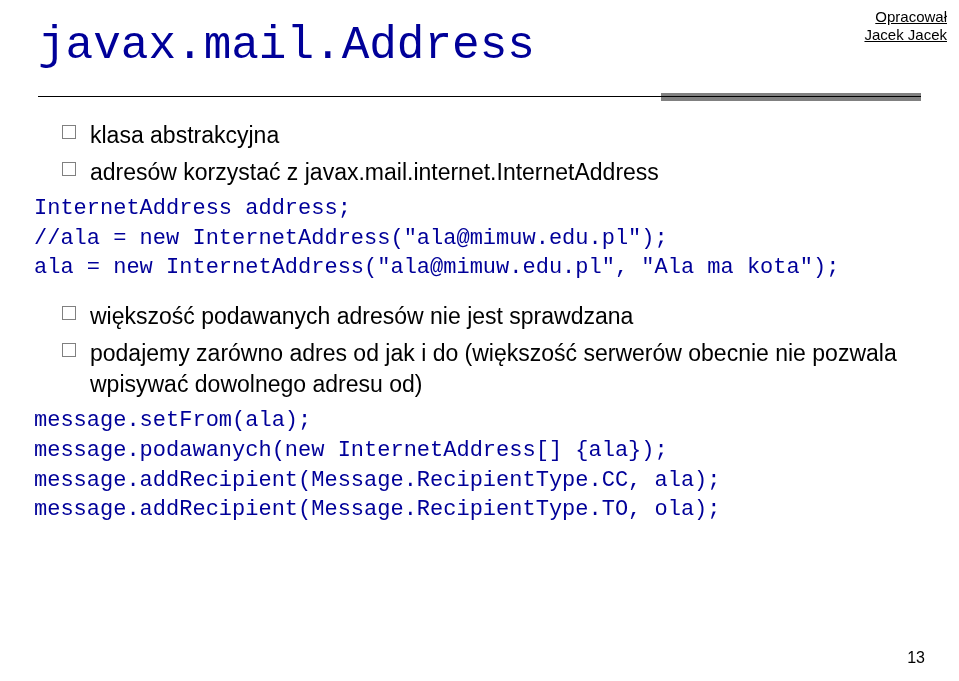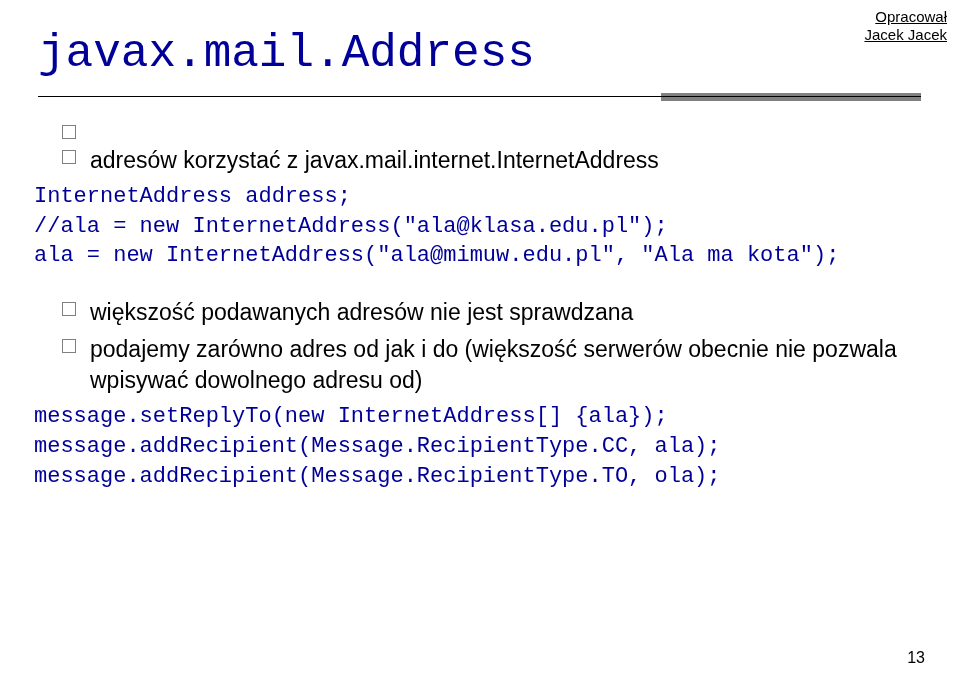--- a/index.html
+++ b/index.html
@@ -15,21 +15,21 @@
     top: 8px;
     right: 12px;
     text-align: right;
     font-size: 15px;
     color: #000;
     line-height: 1.2;
     text-decoration: underline;
   }
   .title {
     position: absolute;
-    top: 28px;
+    top: 20px;
     left: 38px;
     font-family: "Courier New", monospace;
     font-size: 46px;
     color: #000099;
     letter-spacing: 0;
     font-weight: normal;
   }
   .rule-wrap {
     position: absolute;
     top: 96px;
@@ -79,21 +79,21 @@
   }
   .code {
     font-family: "Courier New", monospace;
     font-size: 22px;
     color: #000099;
     line-height: 1.35;
     white-space: pre;
   }
   .code-block {
     margin-top: 2px;
-    margin-bottom: 26px;
+    margin-bottom: 18px;
     margin-left: -28px;
   }
   .second-block .bullet-line { margin-bottom: 6px; }
   .code-block2 {
     margin-top: 4px;
     margin-left: -28px;
   }
   .pagenum {
     position: absolute;
     bottom: 14px;
@@ -114,44 +114,46 @@
 
 <div class="rule-wrap">
   <div class="rule-thick"></div>
   <div class="rule-thin"></div>
 </div>
 
 <div class="content">
 
   <div class="bullet-line">
     <span class="sq"></span>
+    <span class="bl-text">klasa abstrakcyjna</span>
   </div>
   <div class="bullet-line">
     <span class="sq"></span>
     <span class="bl-text">adresów korzystać z javax.mail.internet.InternetAddress</span>
   </div>
 
   <div class="code-block">
     <div class="code">InternetAddress address;</div>
-    <div class="code">//ala = new InternetAddress("ala@klasa.edu.pl");</div>
+    <div class="code">//ala = new InternetAddress("ala@mimuw.edu.pl");</div>
     <div class="code">ala = new InternetAddress("ala@mimuw.edu.pl", "Ala ma kota");</div>
   </div>
 
   <div class="second-block">
     <div class="bullet-line">
       <span class="sq"></span>
       <span class="bl-text">większość podawanych adresów nie jest sprawdzana</span>
     </div>
     <div class="bullet-line">
       <span class="sq"></span>
       <span class="bl-text">podajemy zarówno adres od jak i do (większość serwerów obecnie nie pozwala wpisywać dowolnego adresu od)</span>
     </div>
   </div>
 
   <div class="code-block2">
-    <div class="code">message.setReplyTo(new InternetAddress[] {ala});</div>
+    <div class="code">message.setFrom(ala);</div>
+    <div class="code">message.podawanych(new InternetAddress[] {ala});</div>
     <div class="code">message.addRecipient(Message.RecipientType.CC, ala);</div>
     <div class="code">message.addRecipient(Message.RecipientType.TO, ola);</div>
   </div>
 
 </div>
 
 <div class="pagenum">13</div>
 
 </body></html>

